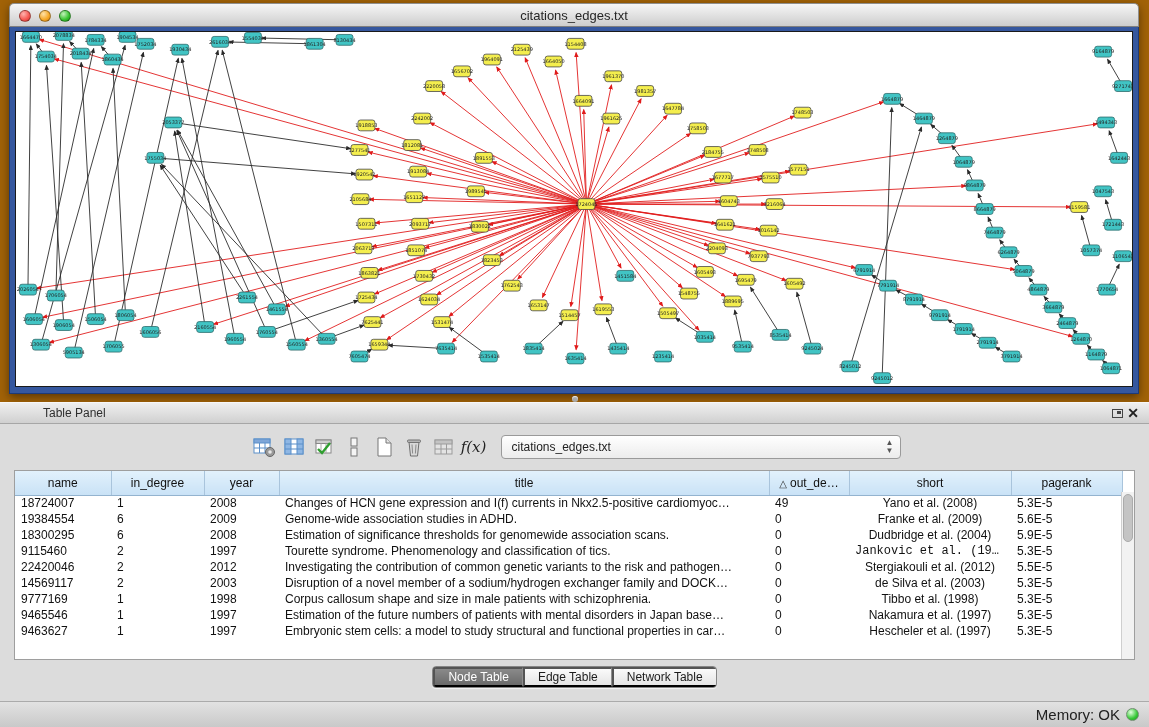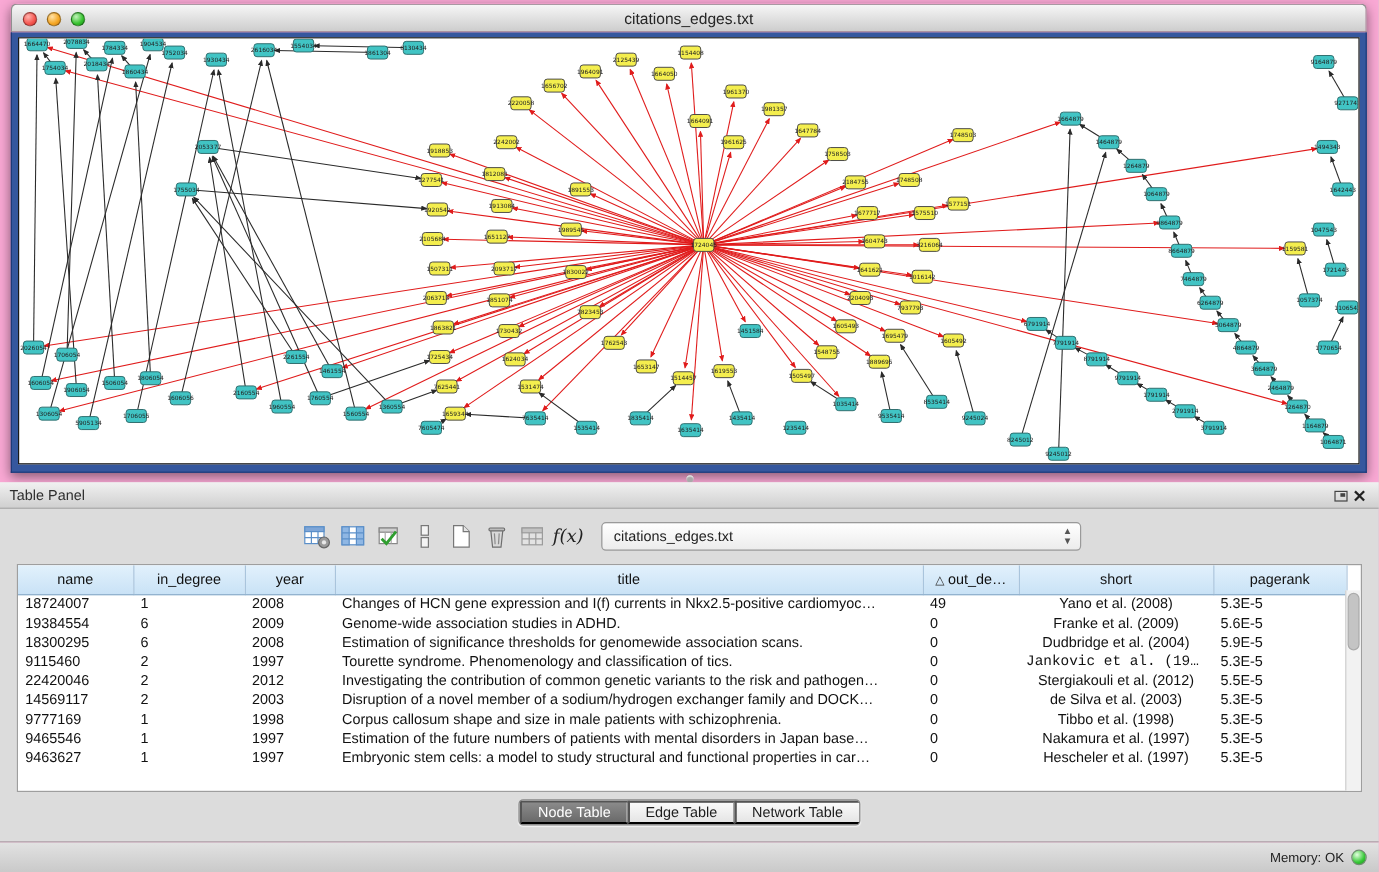--- a/index.html
+++ b/index.html
@@ -1,18 +1,18 @@
 <!DOCTYPE html>
 <html style="--node-yellow: #f4ee4e; --node-teal: #41c4c4; --edge-red: #e01b1b; --edge-black: #2a2a2a; --frame-blue: #35579e; --header-blue: #c9e2f6; --header-blue-light: #e2f1fc; --status-green: #35c835;"><head>
 <meta charset="utf-8">
 <style>
   * { margin:0; padding:0; box-sizing:border-box; }
   html,body { width:1149px; height:727px; }
   body { font-family:"Liberation Sans", sans-serif; background:#d2d2d2; overflow:hidden; }
-  .screen { position:relative; width:1149px; height:727px; background:#f9a8d4; }
+  .screen { position:relative; width:1149px; height:727px; background:#a16207; }
 
   
   .graph-window { position:absolute; left:9px; top:3px; width:1130px; height:391px;
     border-radius:6px 6px 2px 2px; box-shadow:0 3px 10px rgba(0,0,0,.45); }
   .titlebar { height:24px; background:linear-gradient(#f6f6f6,#cdcdcd);
     border:1px solid #8f8f8f; border-bottom:1px solid #7f7f7f; border-radius:5px 5px 0 0;
     position:relative; display:flex; align-items:center; justify-content:center; }
   .win-title { font-size:13px; color:#262626; }
   .traffic { position:absolute; left:9px; top:6px; display:flex; gap:8px; }
   .tl { width:12px; height:12px; border-radius:50%; border:1px solid rgba(0,0,0,.35); }
@@ -33,21 +33,21 @@
   
   .divider { position:absolute; top:394px; left:0; width:1149px; height:8px; }
   .grip { position:absolute; left:50%; top:2px; width:6px; height:6px; margin-left:-3px;
     border-radius:50%; background:#a9a9a9; box-shadow:inset 0 1px 1px rgba(255,255,255,.8); }
 
   
   .table-panel { position:absolute; top:402px; left:0; width:1149px; height:299px; background:#dcdcdc; }
   .panel-header { height:22px; background:linear-gradient(#efefef,#d0d0d0);
     border-top:1px solid #f7f7f7; border-bottom:1px solid #a6a6a6;
     display:flex; align-items:center; padding:0 8px; }
-  .panel-title { font-size:12px; color:#2e2e2e; }
+  .panel-title { font-size:12px; color:#2e2e2e;margin-left:35px; }
   .panel-header .spacer { flex:1; }
   .hdr-btn { width:16px; height:16px; display:flex; align-items:center; justify-content:center;
     color:#333; cursor:default; }
   .float-glyph { width:11px; height:9px; border:1.5px solid #444; position:relative; }
   .float-glyph::after { content:""; position:absolute; right:1px; top:1px; width:4px; height:3px; background:#444; }
   .close-glyph { font-size:14px; font-weight:bold; line-height:14px; color:#222; }
 
   .toolbar { height:46px; display:flex; align-items:center; gap:0; padding:0 16px;justify-content:center; }
   .tool-btn { width:30px; height:30px; display:flex; align-items:center; justify-content:center;
     background:transparent; border:none; }
@@ -78,21 +78,21 @@
     background:linear-gradient(#fdfdfd,#e2e2e2); box-shadow:0 1px 1px rgba(255,255,255,.7); }
   .seg-btn { padding:0 13px; font-size:12px; color:#1c1c1c; display:flex; align-items:center;
     border-right:1px solid #8e8e8e; background:transparent; }
   .seg-btn:last-child { border-right:none; }
   .seg-btn.active { background:linear-gradient(#8a8a8a,#6a6a6a); color:#ffffff; }
 
   
   .statusbar { position:absolute; bottom:0; left:0; width:1149px; height:26px;
     background:linear-gradient(#e2e2e2,#c9c9c9); border-top:1px solid #ababab;
     display:flex; align-items:center; justify-content:flex-end; gap:6px; padding-right:10px; }
-  .mem-label { font-size:11px; color:#222; }
+  .mem-label { font-size:15px; color:#222; }
   .mem-orb { width:13px; height:13px; border-radius:50%; border:1px solid #6f8f6f;
     background:radial-gradient(circle at 35% 30%, #e4ffe0, var(--status-green) 60%, #1f8e1f); }
 
   
   .ic { display:block; }
 </style>
 </head>
 <body>
 
 <div class="screen">

